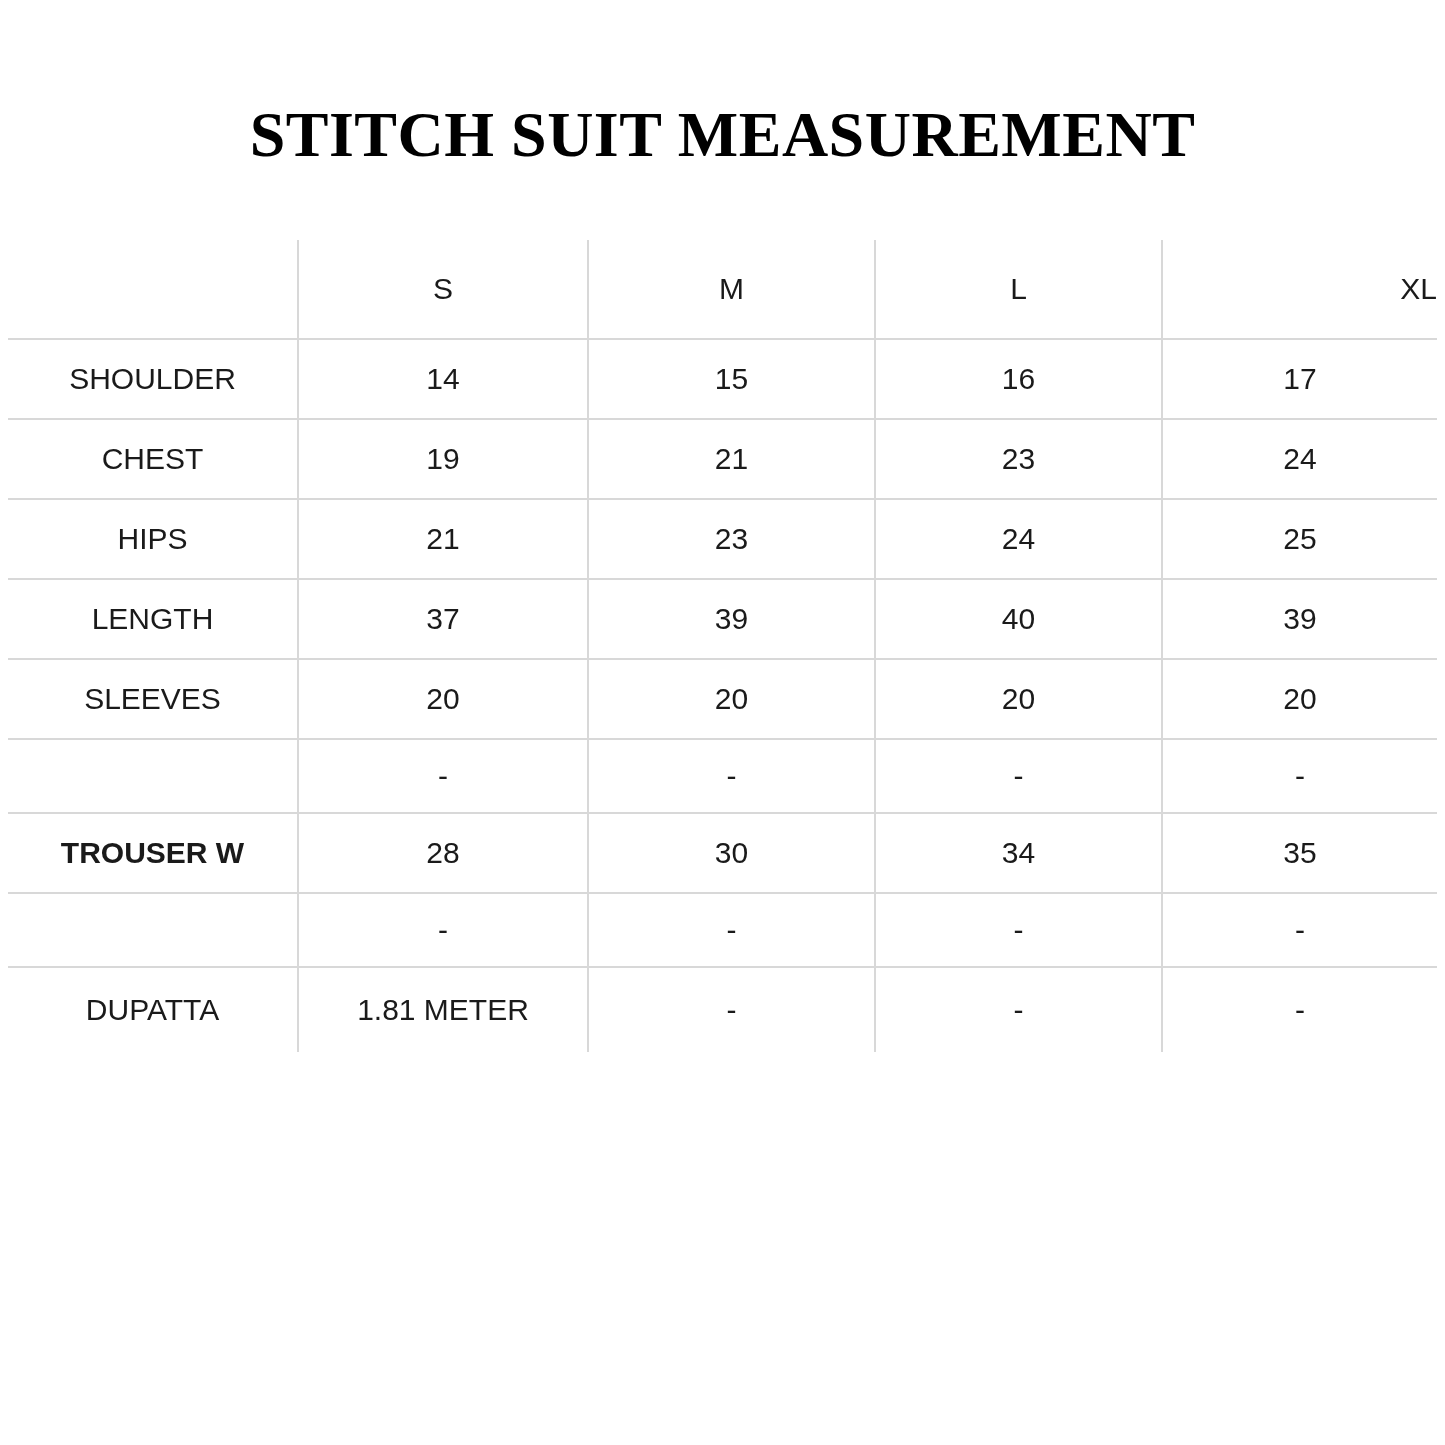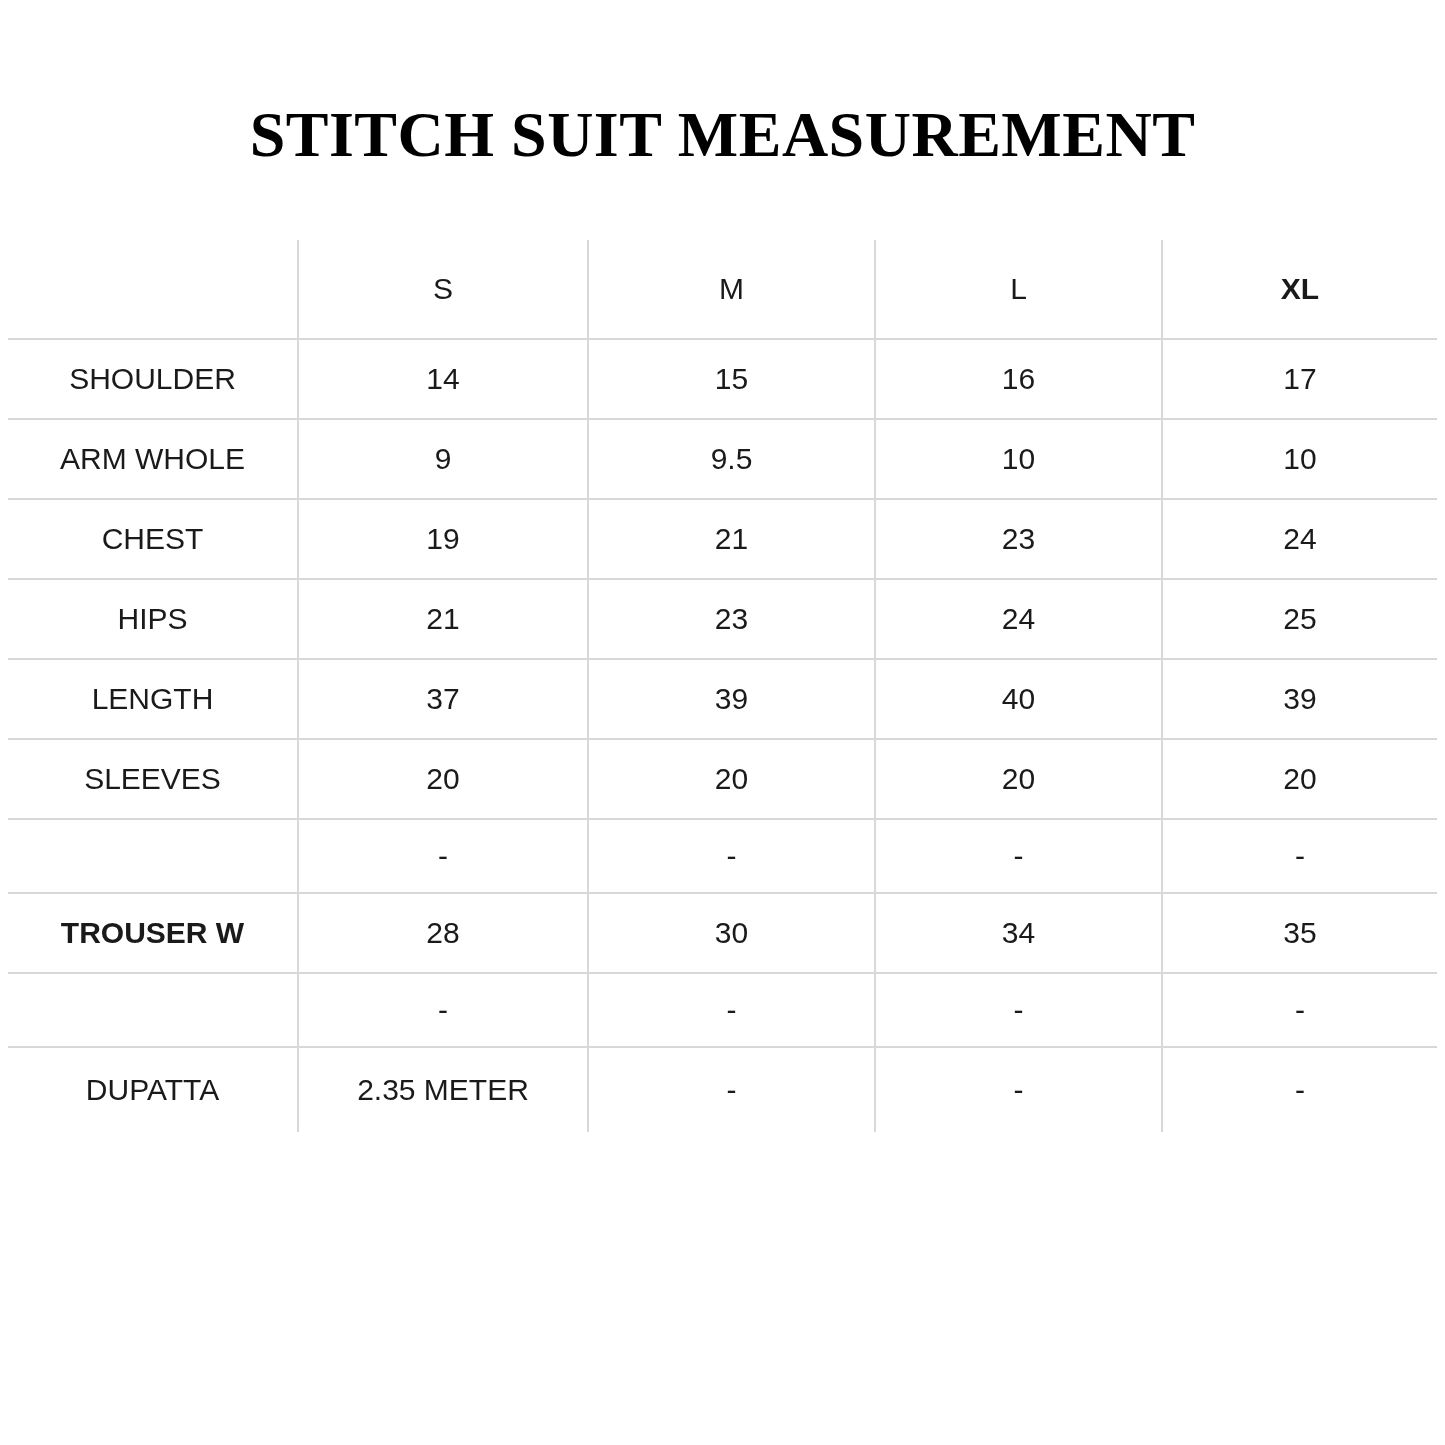--- a/index.html
+++ b/index.html
@@ -65,21 +65,22 @@
   table.size-table tr.header-row th {
     font-size: 30px;
     height: 98px;
     border-bottom: 2px solid #d8d8d8;
   }
   table.size-table tr.header-row th.corner {
     border-right: 2px solid #d8d8d8;
     border-bottom: 2px solid #d8d8d8;
   }
   table.size-table tr.header-row th.xl {
-    font-weight: bold;
+    font-weight: normal;
+    text-align: right;
   }
   td.rowlabel {
     font-size: 31px;
     color: #1a1a1a;
   }
   td.rowlabel.bold {
     font-weight: bold;
   }
   tr.spacer-row td {
     height: 72px;
@@ -124,27 +125,20 @@
       <tbody>
 
         <tr>
           <td class="rowlabel">SHOULDER</td>
           <td>14</td>
           <td>15</td>
           <td>16</td>
           <td>17</td>
         </tr>
 
-        <tr>
-          <td class="rowlabel">ARM WHOLE</td>
-          <td>9</td>
-          <td>9.5</td>
-          <td>10</td>
-          <td>10</td>
-        </tr>
 
         <tr>
           <td class="rowlabel">CHEST</td>
           <td>19</td>
           <td>21</td>
           <td>23</td>
           <td>24</td>
         </tr>
 
 
@@ -193,21 +187,21 @@
         <tr class="spacer-row">
           <td class="rowlabel"></td>
           <td class="dash">-</td>
           <td class="dash">-</td>
           <td class="dash">-</td>
           <td class="dash">-</td>
         </tr>
 
         <tr class="dupatta-row">
           <td class="rowlabel">DUPATTA</td>
-          <td>2.35 METER</td>
+          <td>1.81 METER</td>
           <td class="dash">-</td>
           <td class="dash">-</td>
           <td class="dash">-</td>
         </tr>
 
       </tbody>
     </table>
   </div>
 
 </div>

